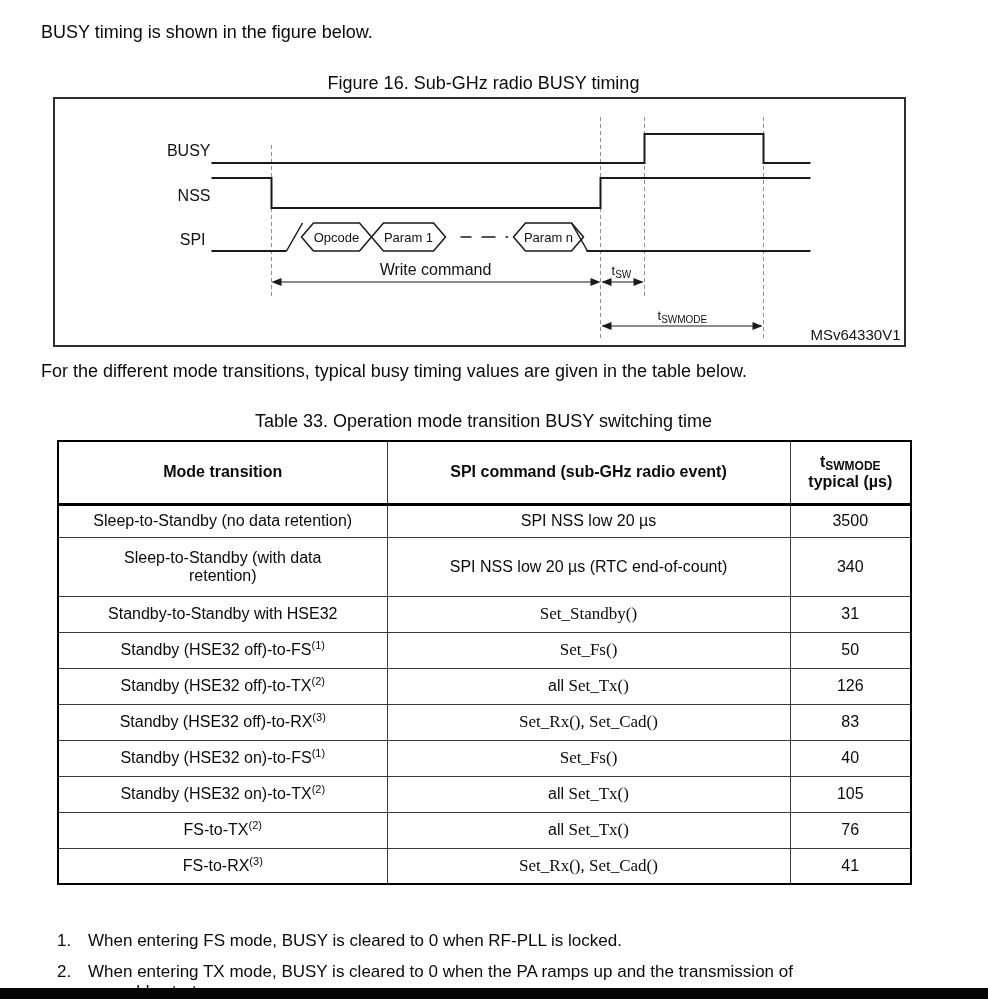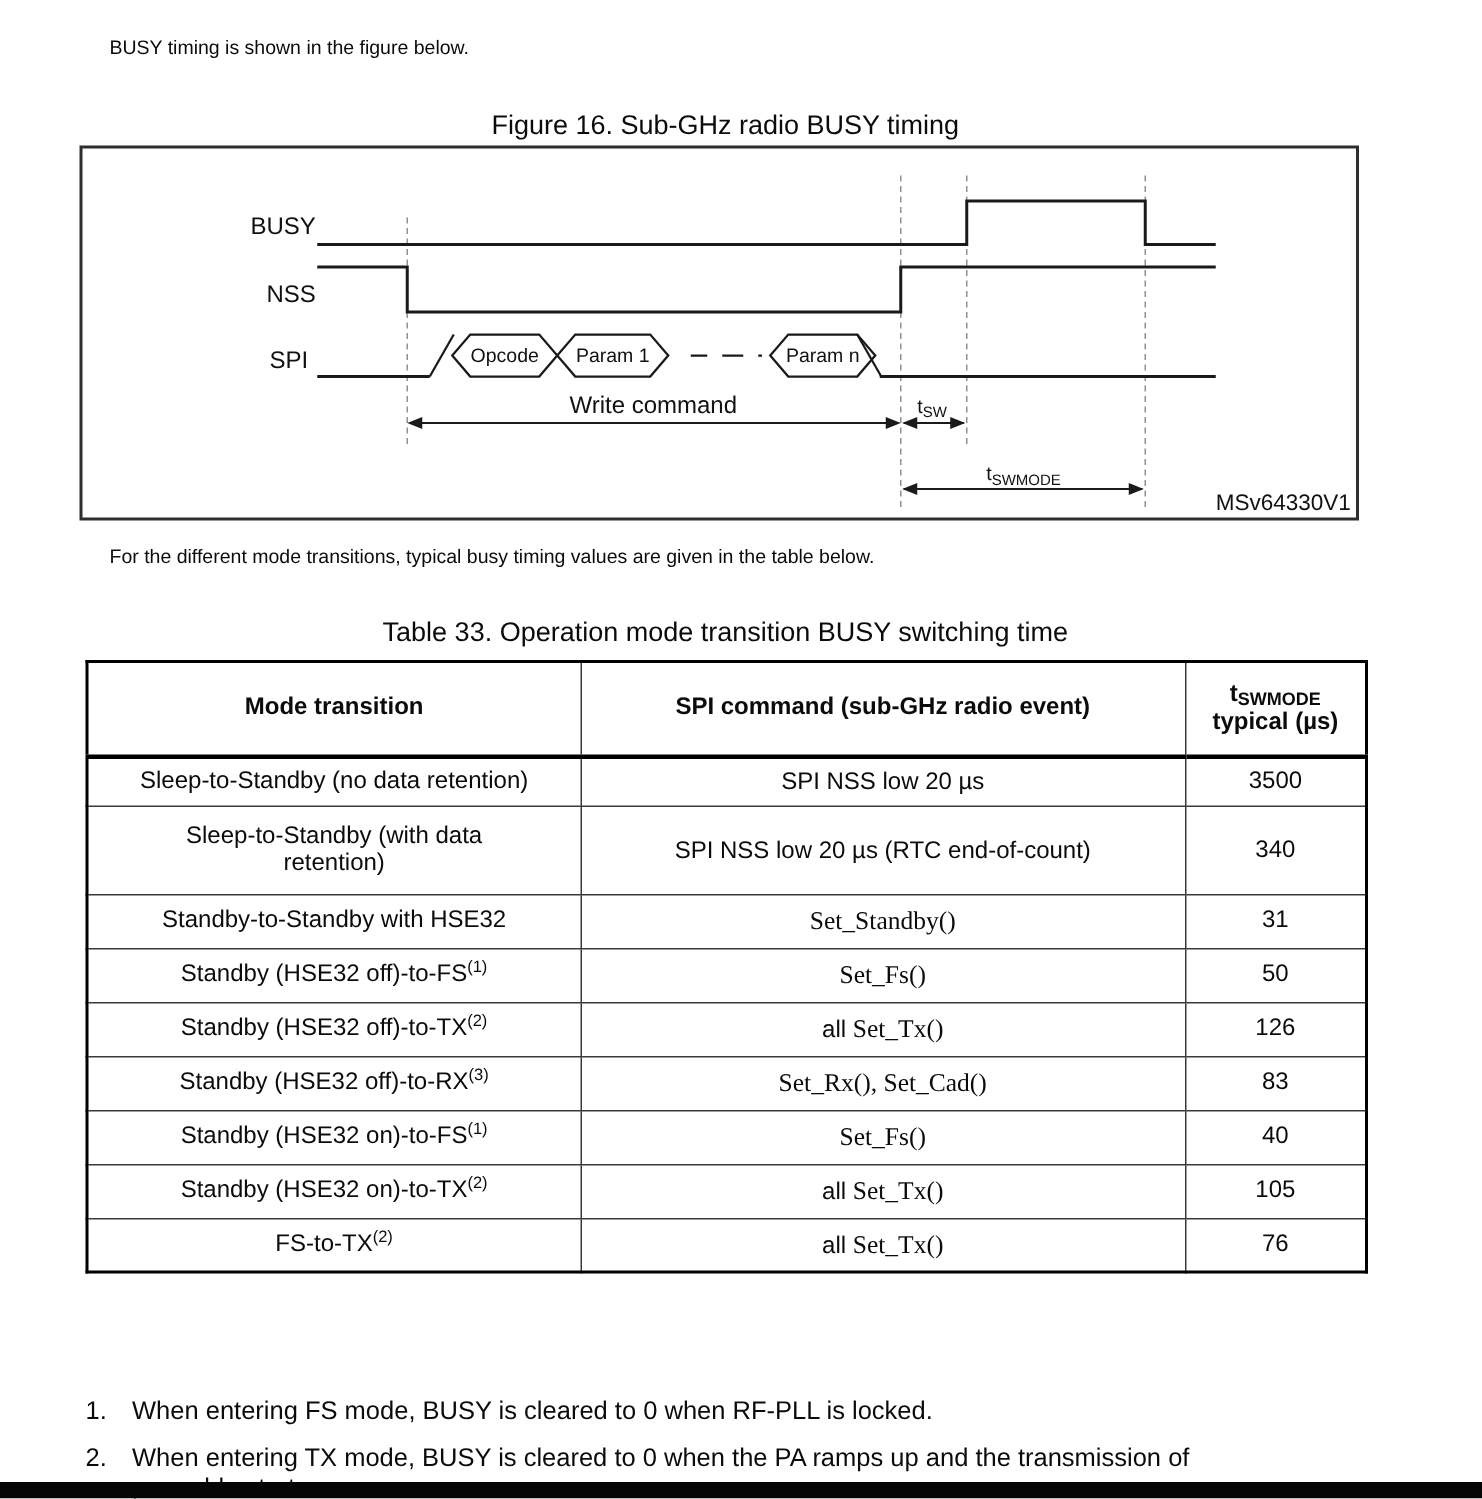--- a/index.html
+++ b/index.html
@@ -4,21 +4,21 @@
 <style>
   * { margin: 0; padding: 0; box-sizing: border-box; }
   html,body { background: #ffffff; }
   body {
     width: 988px; height: 999px;
     position: relative;
     font-family: "Liberation Sans", sans-serif;
     color: #0b0b0b;
     overflow: hidden;
   }
-  .para { position: absolute; left: 73px; font-size: 13px; line-height: 20px; }
+  .para { position: absolute; left: 41px; font-size: 18px; line-height: 20px; }
   #intro-para { top: 22px; }
   #table-intro-para { top: 361px; }
   .center-title {
     position: absolute; left: 57px; width: 853px;
     text-align: center; font-weight: normal; font-size: 18px;
   }
   #figure-title { top: 73px; }
   #table-title { top: 411px; }
 
   
@@ -192,20 +192,25 @@
     <tr>
       <td><span>Standby (HSE32 on)-to-TX</span><sup>(2)</sup><div></div></td>
       <td><span></span><span>all </span><span class="mono">Set_Tx()</span></td>
       <td>105</td>
     </tr>
     <tr>
       <td><span>FS-to-TX</span><sup>(2)</sup><div></div></td>
       <td><span></span><span>all </span><span class="mono">Set_Tx()</span></td>
       <td>76</td>
     </tr>
+    <tr>
+      <td><span>FS-to-RX</span><sup>(3)</sup><div></div></td>
+      <td><span></span><span></span><span class="mono">Set_Rx(), Set_Cad()</span></td>
+      <td>41</td>
+    </tr>
   </tbody>
 </table>
 
 <div class="footnote" id="fn1">
   <span class="fn-num">1.</span>
   <span class="fn-text">When entering FS mode, BUSY is cleared to 0 when RF-PLL is locked.</span>
 </div>
 <div class="footnote" id="fn2">
   <span class="fn-num">2.</span>
   <span class="fn-text">When entering TX mode, BUSY is cleared to 0 when the PA ramps up and the transmission of</span>

